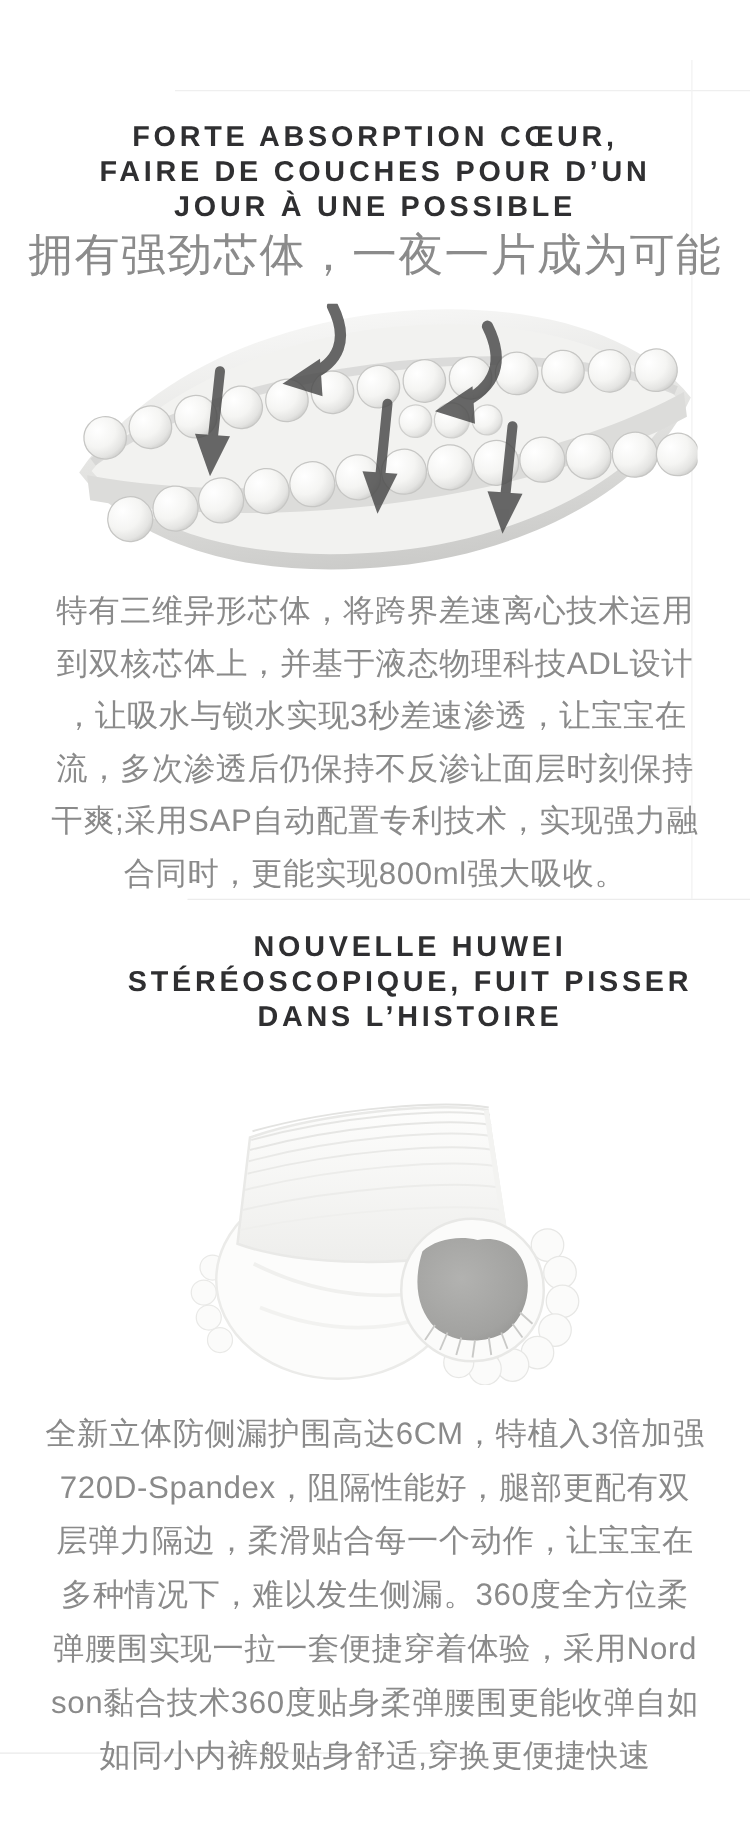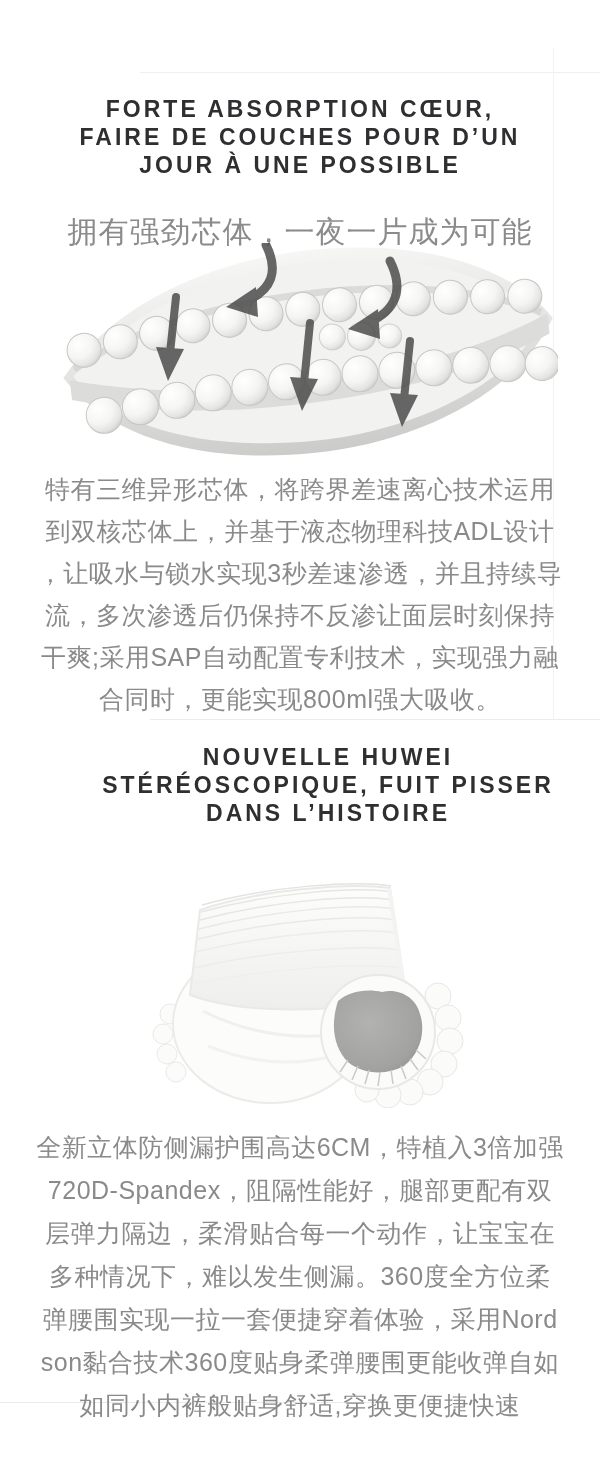--- a/index.html
+++ b/index.html
@@ -12,23 +12,22 @@
   .seam{position:absolute;pointer-events:none;}
   .seam-h{height:1px;background:#efefef;}
   .seam-v{width:1px;background:#f2f2f2;}
   .heading-fr{
     position:absolute;left:0;width:600px;text-align:center;
     color:#2f2f31;font-weight:700;font-size:23px;line-height:28px;
     letter-spacing:3px;white-space:pre-line;
   }
   .heading-cn{
     position:absolute;left:0;width:600px;text-align:center;
-    color:#8b8b8b;font-weight:400;font-size:30px;line-height:36px;
+    color:#8b8b8b;font-weight:400;font-size:36px;line-height:36px;
     letter-spacing:1px;
-    margin-top:28px;
   }
   .body-cn{
     position:absolute;text-align:center;
     color:#8a8a8a;font-weight:400;font-size:25px;
     letter-spacing:0.5px;white-space:pre-line;
   }
   .body-1{top:468px;left:30px;width:540px;line-height:42px;}
   .body-2{top:1126px;left:20px;width:560px;line-height:43px;text-align:center;}
   .illus{position:absolute;}
   .illus-core{top:243px;left:58px;}
@@ -116,21 +115,21 @@
         <path d="M252,80 L246,140" stroke="#474747" stroke-width="8" stroke-linecap="round"></path>
         <polygon points="232,134 260,136 244,168" fill="#474747"></polygon>
         <path d="M352,98 L346,156" stroke="#474747" stroke-width="8" stroke-linecap="round"></path>
         <polygon points="332,150 360,152 344,184" fill="#474747"></polygon>
       </g>
     </svg>
   </div>
 
   <p class="body-cn body-1" style="margin:0;">特有三维异形芯体，将跨界差速离心技术运用
 到双核芯体上，并基于液态物理科技ADL设计
-，让吸水与锁水实现3秒差速渗透，并且持续导
+，让吸水与锁水实现3秒差速渗透，让宝宝在
 流，多次渗透后仍保持不反渗让面层时刻保持
 干爽;采用SAP自动配置专利技术，实现强力融
 合同时，更能实现800ml强大吸收。</p>
 
   <h2 class="heading-fr" style="top:724px;padding-left:28px;">NOUVELLE HUWEI
 STÉRÉOSCOPIQUE, FUIT PISSER
 DANS L’HISTOIRE</h2>
 
 
   <div class="illus illus-pant">

